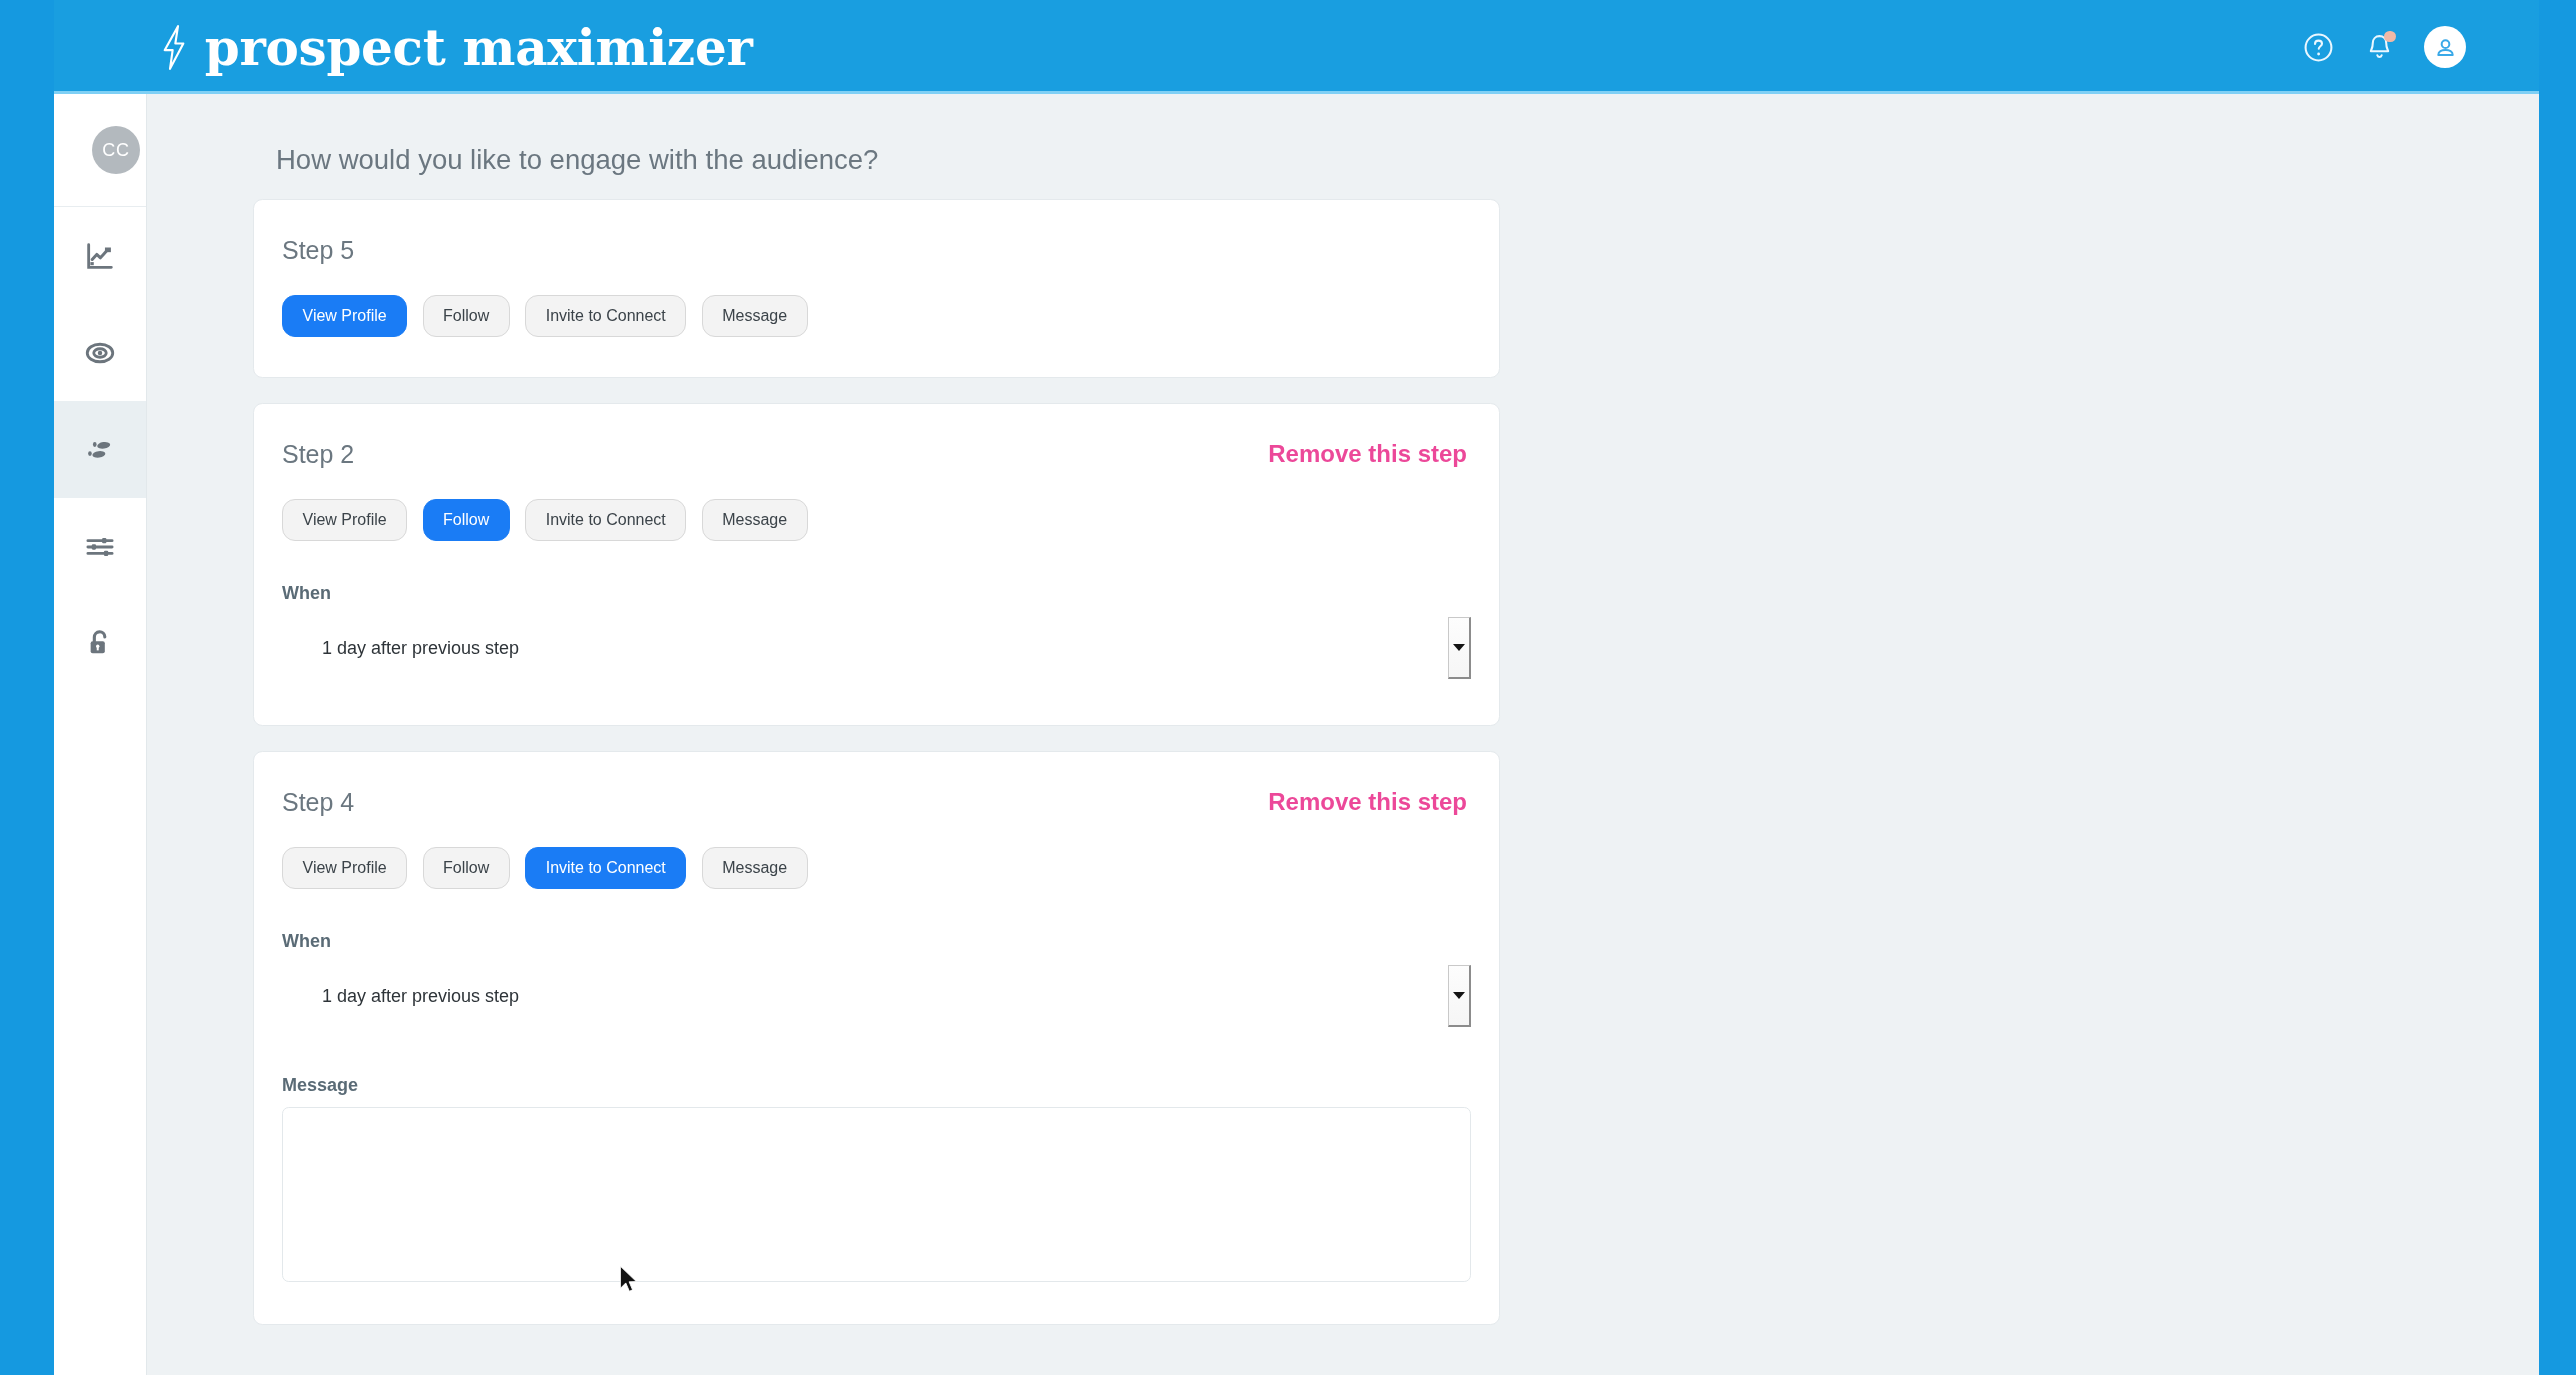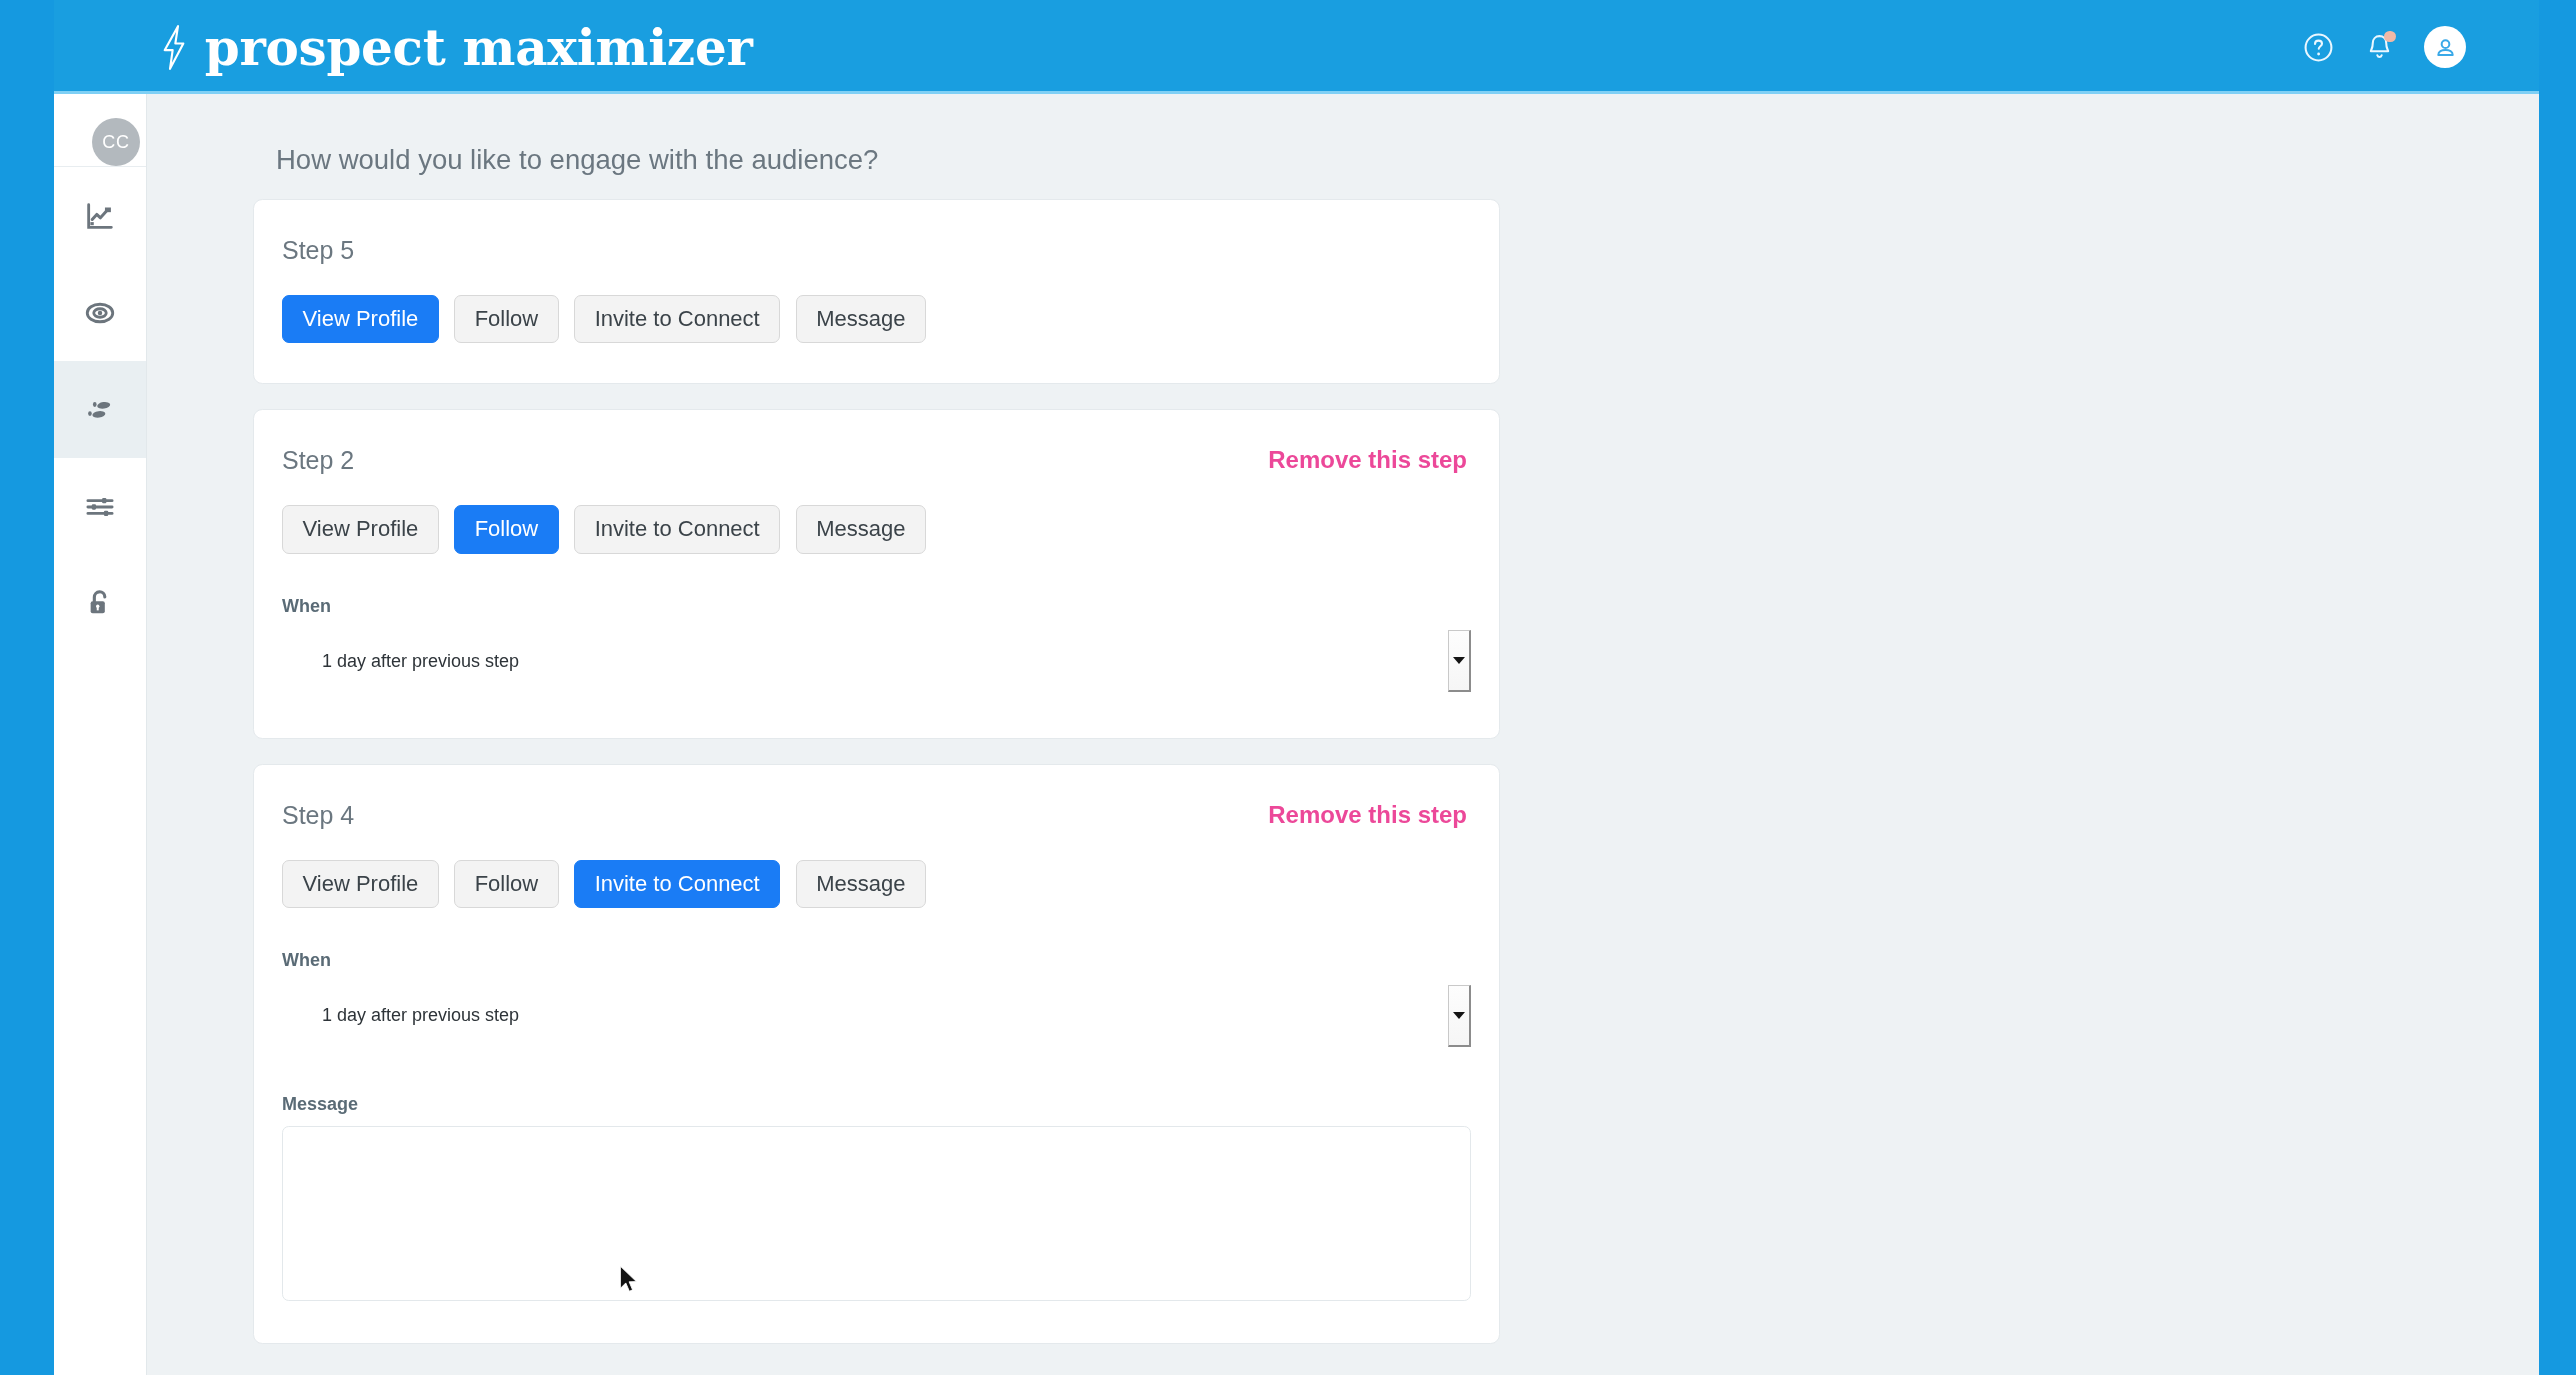--- a/index.html
+++ b/index.html
@@ -95,22 +95,22 @@
   #sidebar {
     position: absolute;
     left: 0;
     top: 94px;
     width: 93px;
     height: 1281px;
     background: #ffffff;
     border-right: 1.3px solid #e2e8eb;
   }
   .side-avatar-cell {
-    height: 73px;
-    display:flex; align-items:flex-end; justify-content:center;
+    height: 113px;
+    display:flex; align-items:center; justify-content:center;
     border-bottom: 1.3px solid #e8edf0;
     padding-left: 32px;
   }
   .cc-avatar {
     width: 48px; height: 48px;
     border-radius: 50%;
     background: #b3b9be;
     color: #ffffff;
     font-size: 18px;
     letter-spacing: 0.7px;
@@ -180,24 +180,24 @@
     white-space: nowrap;
     margin-right: 4px;
   }
 
   .btn-row {
     display: flex;
     gap: 15.4px;
     margin-top: 30px;
   }
   .opt-btn {
-    font-size: 22px;
+    font-size: 16px;
     font-family: "Liberation Sans", sans-serif;
     padding: 10.7px 19.5px 12px 19.5px;
-    border-radius: 7px;
+    border-radius: 13px;
     border: 1.3px solid #d8d8d8;
     background: #f3f3f3;
     color: #3b4349;
     cursor: pointer;
     white-space: nowrap;
     line-height: 1.08;
   }
   .opt-btn.selected {
     background: #1a7cf5;
     border-color: #1a7cf5;

